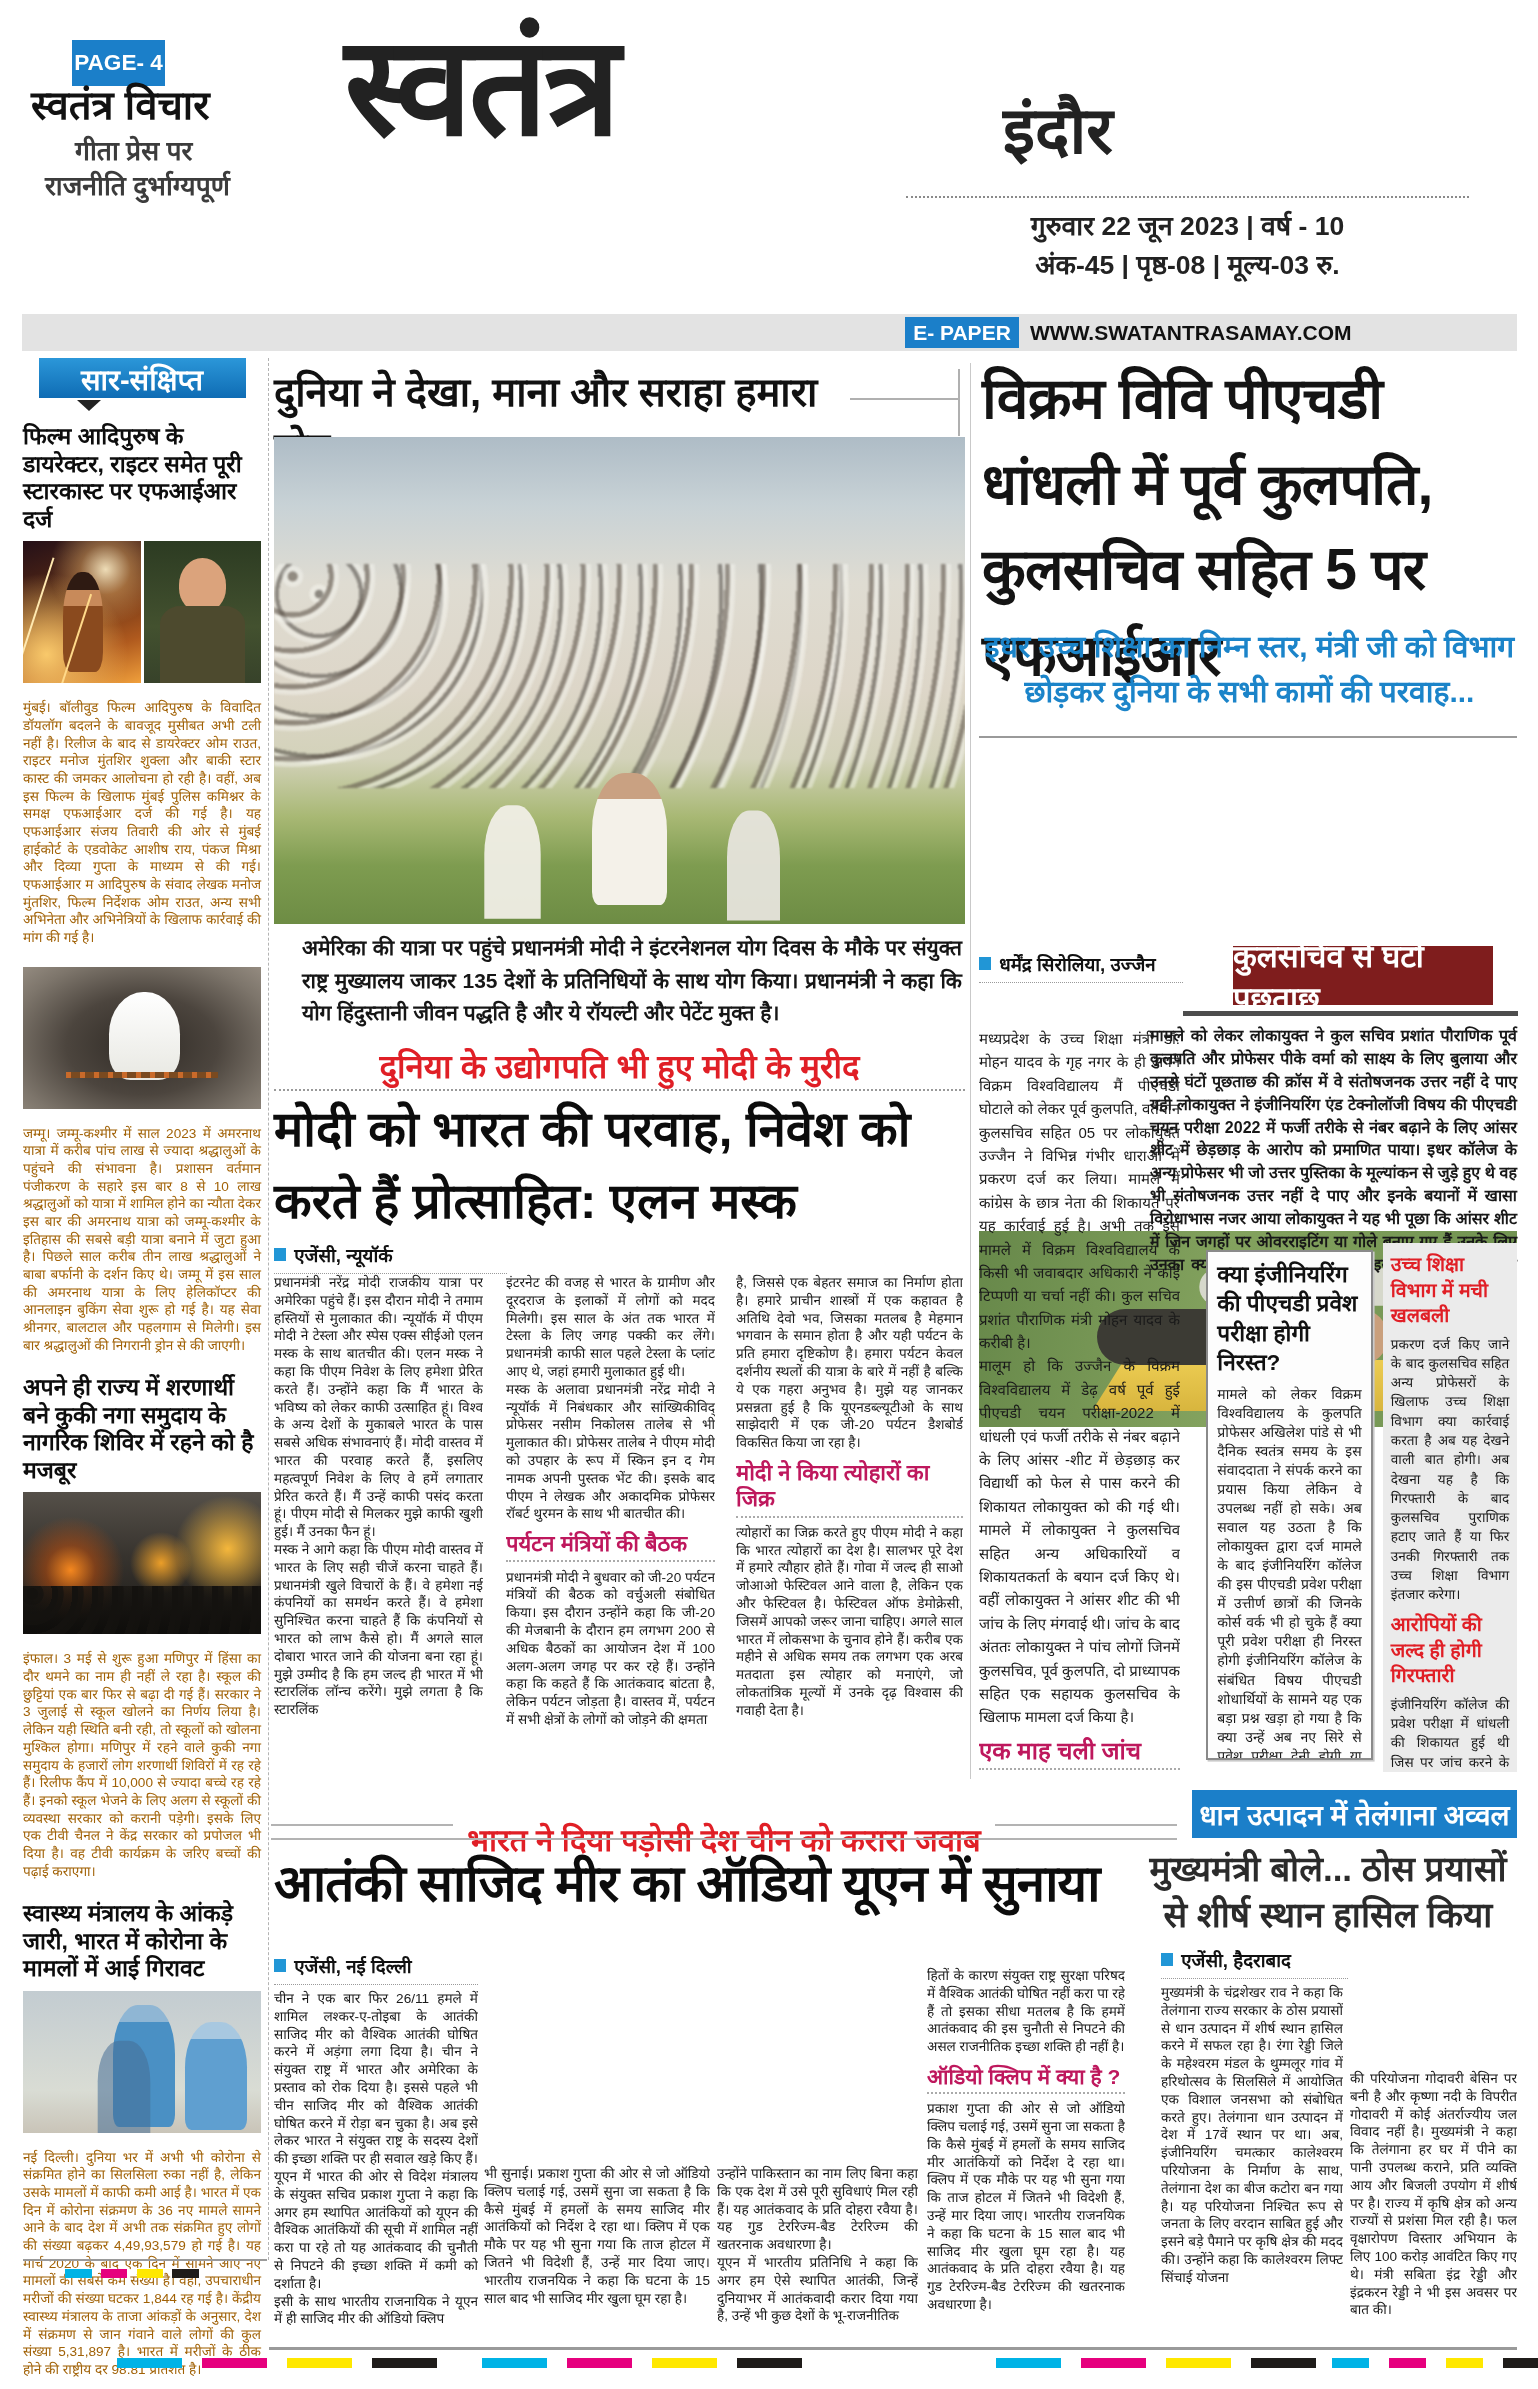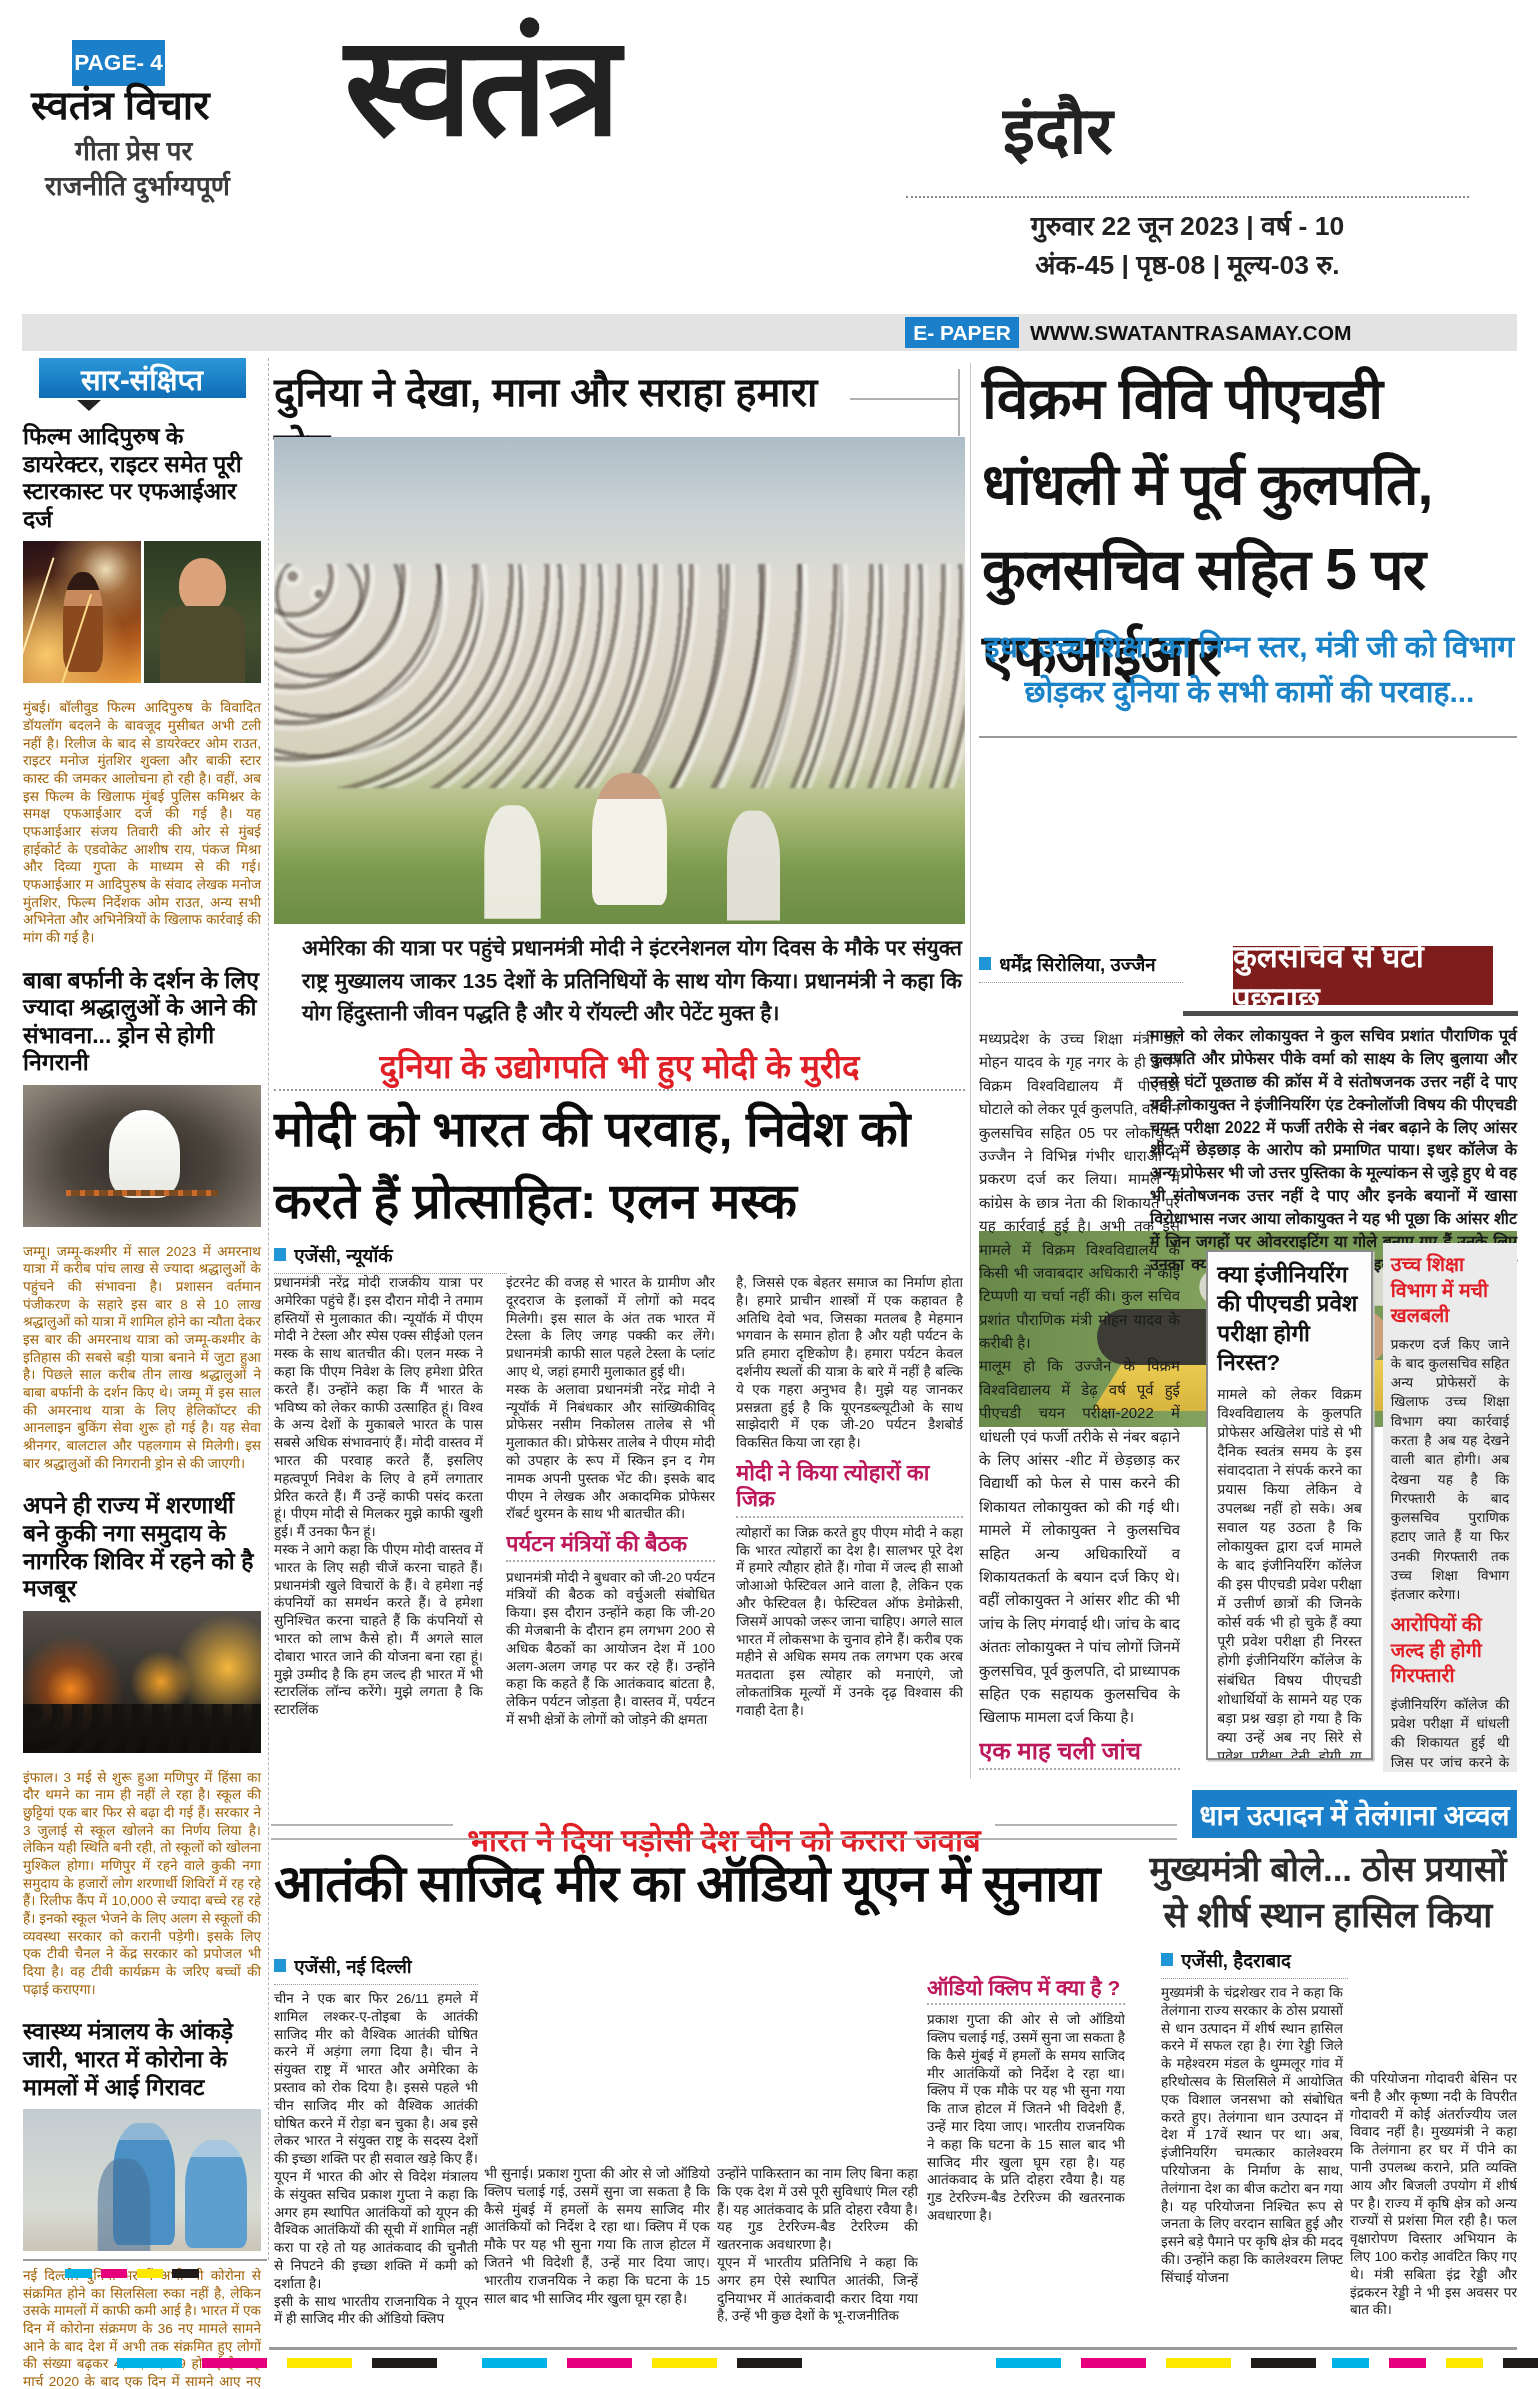--- a/index.html
+++ b/index.html
@@ -183,21 +183,20 @@
     <div class="side-art">
       <h3>फिल्म आदिपुरुष के डायरेक्टर, राइटर समेत पूरी स्टारकास्ट पर एफआईआर दर्ज</h3>
       <div class="imgrow">
         <div class="ph img-adipurush"></div>
         <div class="ph img-muntashir"></div>
       </div>
       <p class="jc">मुंबई। बॉलीवुड फिल्म आदिपुरुष के विवादित डॉयलॉग बदलने के बावजूद मुसीबत अभी टली नहीं है। रिलीज के बाद से डायरेक्टर ओम राउत, राइटर मनोज मुंतशिर शुक्ला और बाकी स्टार कास्ट की जमकर आलोचना हो रही है। वहीं, अब इस फिल्म के खिलाफ मुंबई पुलिस कमिश्नर के समक्ष एफआईआर दर्ज की गई है। यह एफआईआर संजय तिवारी की ओर से मुंबई हाईकोर्ट के एडवोकेट आशीष राय, पंकज मिश्रा और दिव्या गुप्ता के माध्यम से की गई। एफआईआर म आदिपुरुष के संवाद लेखक मनोज मुंतशिर, फिल्म निर्देशक ओम राउत, अन्य सभी अभिनेता और अभिनेत्रियों के खिलाफ कार्रवाई की मांग की गई है।</p>
     </div>
 
     <div class="side-art">
-      <h3>बाबा बर्फानी के दर्शन के लिए ज्यादा श्रद्धालुओं के आने की संभावना... ड्रोन से होगी निगरानी</h3>
       <div class="ph img-amarnath"></div>
       <p class="jc">जम्मू। जम्मू-कश्मीर में साल 2023 में अमरनाथ यात्रा में करीब पांच लाख से ज्यादा श्रद्धालुओं के पहुंचने की संभावना है। प्रशासन वर्तमान पंजीकरण के सहारे इस बार 8 से 10 लाख श्रद्धालुओं को यात्रा में शामिल होने का न्यौता देकर इस बार की अमरनाथ यात्रा को जम्मू-कश्मीर के इतिहास की सबसे बड़ी यात्रा बनाने में जुटा हुआ है। पिछले साल करीब तीन लाख श्रद्धालुओं ने बाबा बर्फानी के दर्शन किए थे। जम्मू में इस साल की अमरनाथ यात्रा के लिए हेलिकॉप्टर की आनलाइन बुकिंग सेवा शुरू हो गई है। यह सेवा श्रीनगर, बालटाल और पहलगाम से मिलेगी। इस बार श्रद्धालुओं की निगरानी ड्रोन से की जाएगी।</p>
     </div>
 
     <div class="side-art">
       <h3>अपने ही राज्य में शरणार्थी बने कुकी नगा समुदाय के नागरिक शिविर में रहने को है मजबूर</h3>
       <div class="ph img-manipur"></div>
       <p class="jc">इंफाल। 3 मई से शुरू हुआ मणिपुर में हिंसा का दौर थमने का नाम ही नहीं ले रहा है। स्कूल की छुट्टियां एक बार फिर से बढ़ा दी गई हैं। सरकार ने 3 जुलाई से स्कूल खोलने का निर्णय लिया है। लेकिन यही स्थिति बनी रही, तो स्कूलों को खोलना मुश्किल होगा। मणिपुर में रहने वाले कुकी नगा समुदाय के हजारों लोग शरणार्थी शिविरों में रह रहे हैं। रिलीफ कैंप में 10,000 से ज्यादा बच्चे रह रहे हैं। इनको स्कूल भेजने के लिए अलग से स्कूलों की व्यवस्था सरकार को करानी पड़ेगी। इसके लिए एक टीवी चैनल ने केंद्र सरकार को प्रपोजल भी दिया है। वह टीवी कार्यक्रम के जरिए बच्चों की पढ़ाई कराएगा।</p>
     </div>
 
@@ -275,20 +274,21 @@
     <span class="sq"></span>
     <span class="bt">एजेंसी, नई दिल्ली</span>
   </div>
 
   <div class="abs sajid-c1 bodycol jc prelike">चीन ने एक बार फिर 26/11 हमले में शामिल लश्कर-ए-तोइबा के आतंकी साजिद मीर को वैश्विक आतंकी घोषित करने में अड़ंगा लगा दिया है। चीन ने संयुक्त राष्ट्र में भारत और अमेरिका के प्रस्ताव को रोक दिया है। इससे पहले भी चीन साजिद मीर को वैश्विक आतंकी घोषित करने में रोड़ा बन चुका है। अब इसे लेकर भारत ने संयुक्त राष्ट्र के सदस्य देशों की इच्छा शक्ति पर ही सवाल खड़े किए हैं। यूएन में भारत की ओर से विदेश मंत्रालय के संयुक्त सचिव प्रकाश गुप्ता ने कहा कि अगर हम स्थापित आतंकियों को यूएन की वैश्विक आतंकियों की सूची में शामिल नहीं करा पा रहे तो यह आतंकवाद की चुनौती से निपटने की इच्छा शक्ति में कमी को दर्शाता है।
 इसी के साथ भारतीय राजनायिक ने यूएन में ही साजिद मीर की ऑडियो क्लिप</div>
   <div class="abs sajid-c2 bodycol jc">भी सुनाई। प्रकाश गुप्ता की ओर से जो ऑडियो क्लिप चलाई गई, उसमें सुना जा सकता है कि कैसे मुंबई में हमलों के समय साजिद मीर आतंकियों को निर्देश दे रहा था। क्लिप में एक मौके पर यह भी सुना गया कि ताज होटल में जितने भी विदेशी हैं, उन्हें मार दिया जाए। भारतीय राजनयिक ने कहा कि घटना के 15 साल बाद भी साजिद मीर खुला घूम रहा है।</div>
   <div class="abs sajid-c3 bodycol jc prelike">उन्होंने पाकिस्तान का नाम लिए बिना कहा कि एक देश में उसे पूरी सुविधाएं मिल रही हैं। यह आतंकवाद के प्रति दोहरा रवैया है। यह गुड टेररिज्म-बैड टेररिज्म की खतरनाक अवधारणा है।
 यूएन में भारतीय प्रतिनिधि ने कहा कि अगर हम ऐसे स्थापित आतंकी, जिन्हें दुनियाभर में आतंकवादी करार दिया गया है, उन्हें भी कुछ देशों के भू-राजनीतिक</div>
   <div class="abs sajid-c4 bodycol">
+    <div class="jc">हितों के कारण संयुक्त राष्ट्र सुरक्षा परिषद में वैश्विक आतंकी घोषित नहीं करा पा रहे हैं तो इसका सीधा मतलब है कि हममें आतंकवाद की इस चुनौती से निपटने की असल राजनीतिक इच्छा शक्ति ही नहीं है।</div>
     <div class="col-subhead">ऑडियो क्लिप में क्या है ?</div>
     <div class="jc">प्रकाश गुप्ता की ओर से जो ऑडियो क्लिप चलाई गई, उसमें सुना जा सकता है कि कैसे मुंबई में हमलों के समय साजिद मीर आतंकियों को निर्देश दे रहा था। क्लिप में एक मौके पर यह भी सुना गया कि ताज होटल में जितने भी विदेशी हैं, उन्हें मार दिया जाए। भारतीय राजनयिक ने कहा कि घटना के 15 साल बाद भी साजिद मीर खुला घूम रहा है। यह आतंकवाद के प्रति दोहरा रवैया है। यह गुड टेररिज्म-बैड टेररिज्म की खतरनाक अवधारणा है।</div>
   </div>
 
   <div class="abs tel-box">
     <span>धान उत्पादन में तेलंगाना अव्वल</span>
   </div>
   <div class="abs tel-head">मुख्यमंत्री बोले... ठोस प्रयासों से शीर्ष स्थान हासिल किया</div>
   <div class="abs tel-byline byline">
     <span class="sq"></span>

